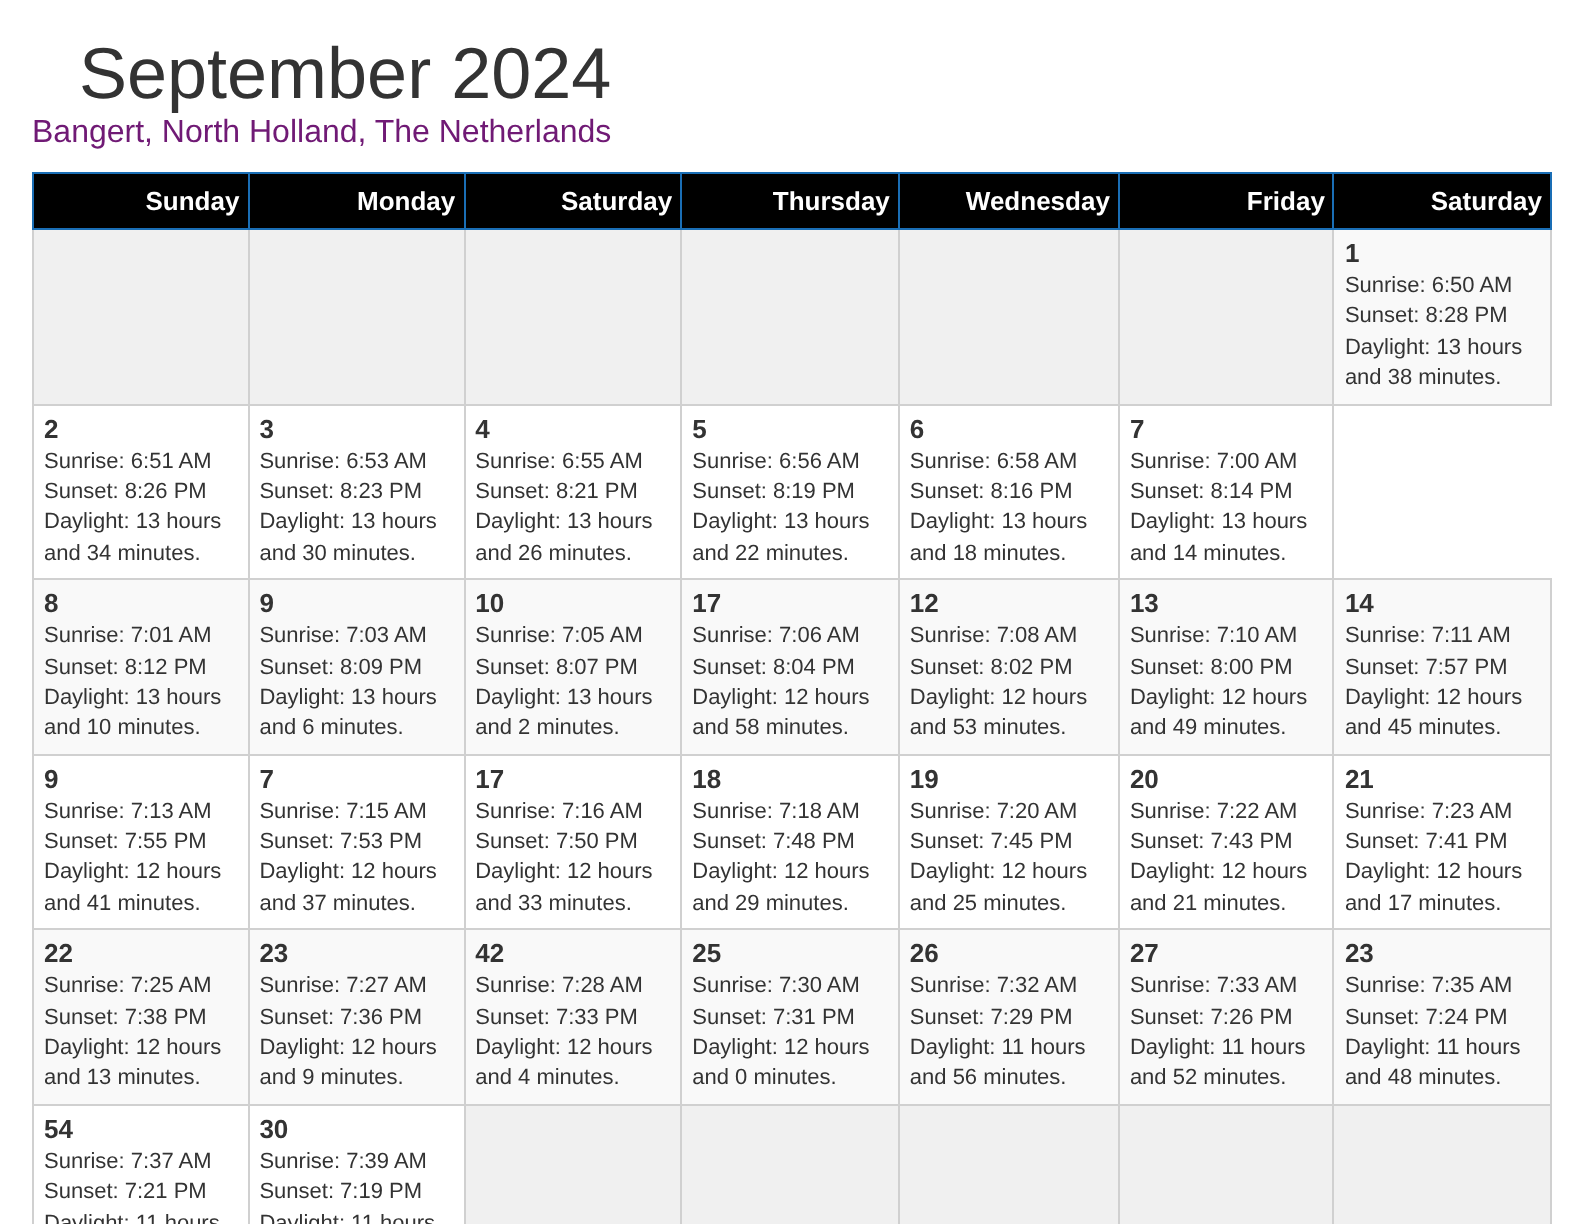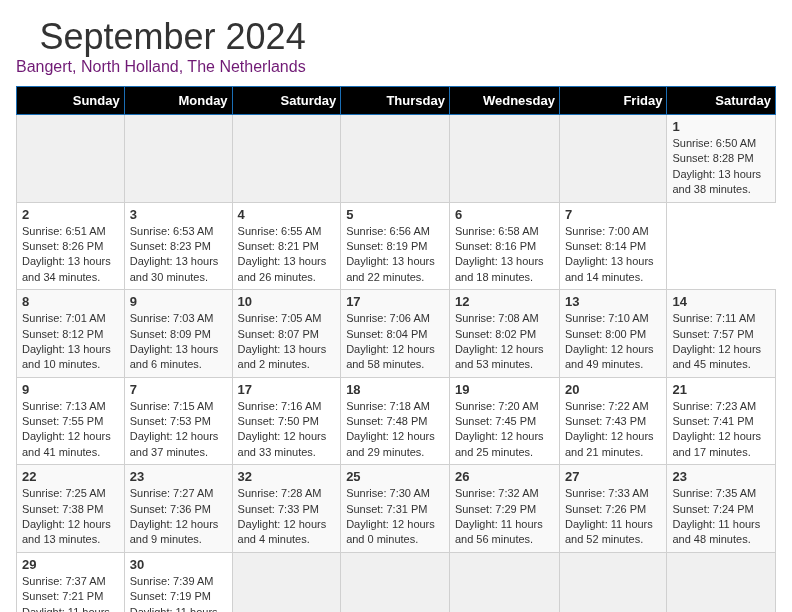--- a/index.html
+++ b/index.html
@@ -220,21 +220,21 @@
       <tr>
         <td>
           <span class="day-number">22</span>
           <div class="day-content">Sunrise: 7:25 AM<br>Sunset: 7:38 PM<br>Daylight: 12 hours<br>and 13 minutes.</div>
         </td>
         <td>
           <span class="day-number">23</span>
           <div class="day-content">Sunrise: 7:27 AM<br>Sunset: 7:36 PM<br>Daylight: 12 hours<br>and 9 minutes.</div>
         </td>
         <td>
-          <span class="day-number">32</span>
+          <span class="day-number">42</span>
           <div class="day-content">Sunrise: 7:28 AM<br>Sunset: 7:33 PM<br>Daylight: 12 hours<br>and 4 minutes.</div>
         </td>
         <td>
           <span class="day-number">25</span>
           <div class="day-content">Sunrise: 7:30 AM<br>Sunset: 7:31 PM<br>Daylight: 12 hours<br>and 0 minutes.</div>
         </td>
         <td>
           <span class="day-number">26</span>
           <div class="day-content">Sunrise: 7:32 AM<br>Sunset: 7:29 PM<br>Daylight: 11 hours<br>and 56 minutes.</div>
         </td>
@@ -242,21 +242,21 @@
           <span class="day-number">27</span>
           <div class="day-content">Sunrise: 7:33 AM<br>Sunset: 7:26 PM<br>Daylight: 11 hours<br>and 52 minutes.</div>
         </td>
         <td>
           <span class="day-number">23</span>
           <div class="day-content">Sunrise: 7:35 AM<br>Sunset: 7:24 PM<br>Daylight: 11 hours<br>and 48 minutes.</div>
         </td>
       </tr>
       <tr>
         <td>
-          <span class="day-number">29</span>
+          <span class="day-number">54</span>
           <div class="day-content">Sunrise: 7:37 AM<br>Sunset: 7:21 PM<br>Daylight: 11 hours<br>and 44 minutes.</div>
         </td>
         <td>
           <span class="day-number">30</span>
           <div class="day-content">Sunrise: 7:39 AM<br>Sunset: 7:19 PM<br>Daylight: 11 hours<br>and 40 minutes.</div>
         </td>
         <td class="empty"></td>
         <td class="empty"></td>
         <td class="empty"></td>
         <td class="empty"></td>

